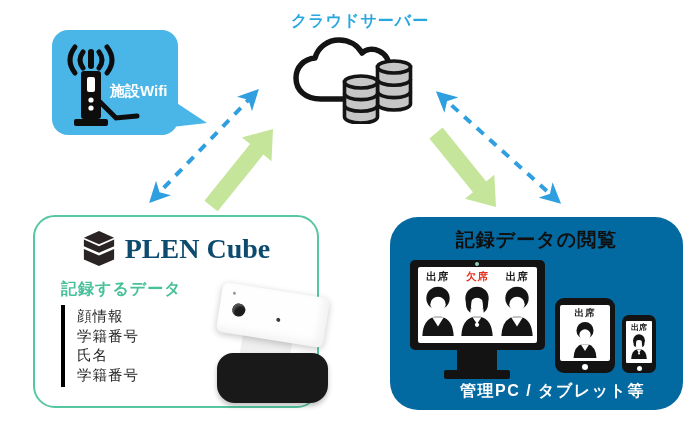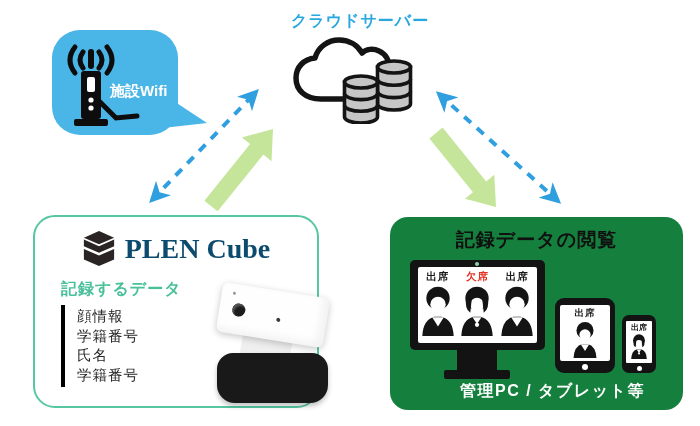--- a/index.html
+++ b/index.html
@@ -9,21 +9,21 @@
 
   .overlay { position:absolute; left:0; top:0; width:700px; height:426px; z-index:1; }
 
   
   .cloud-label { position:absolute; left:285px; top:11px; width:150px; text-align:center;
     font-size:16px; font-weight:700; color:#29A8E0; letter-spacing:1px; z-index:3; }
   .cloud-icon { position:absolute; left:291px; top:36px; z-index:3; }
 
   
   .wifi-box { position:absolute; left:52px; top:30px; width:126px; height:105px;
-    background:#4AB5E7; border-radius:28px; z-index:3; }
+    background:#4AB5E7; border-radius:16px; z-index:3; }
   .wifi-box .router { position:absolute; left:8px; top:11px; }
   .wifi-label { position:absolute; left:58px; top:52px; color:#fff; font-size:15px; font-weight:700; }
 
   
   .flow-label { position:absolute; color:#1b1b1b; font-size:15px; font-weight:600;
     text-align:center; line-height:1.12; z-index:4; }
   .flow-label.upload { left:180px; top:148px; width:125px; }
   .flow-label.generate { left:417px; top:161px; width:122px; }
 
   
@@ -46,21 +46,21 @@
     transform:rotate(9deg); z-index:0; }
   .cam-lens { position:absolute; left:13px; top:19px; width:13px; height:13px; border-radius:50%;
     background:#1c1c1c; box-shadow:inset 2px 2px 2px #555; }
   .cam-dot-sm { position:absolute; left:11px; top:8px; width:3px; height:3px; border-radius:50%; background:#9a9a9a; }
   .cube-dot-r { position:absolute; left:58px; top:27px; width:4px; height:4px; border-radius:50%; background:#3a3a3a; }
   .cube-base { position:absolute; left:40px; top:86px; width:111px; height:50px; background:#191919;
     border-radius:16px 16px 18px 18px; z-index:2; box-shadow:0 3px 5px rgba(0,0,0,.25); }
 
   
   .view-box { position:absolute; left:390px; top:217px; width:293px; height:193px;
-    background:#15803d; border-radius:18px; z-index:2; }
+    background:#0369a1; border-radius:28px; z-index:2; }
   .view-title { position:absolute; left:0; top:10px; width:100%; text-align:center;
     font-size:19px; font-weight:700; color:#101010; letter-spacing:1px; }
   .caption { position:absolute; left:16px; top:164px; width:100%; text-align:center;
     color:#fff; font-size:16px; font-weight:600; letter-spacing:1.5px; }
 
   .monitor { position:absolute; left:20px; top:43px; width:135px; height:90px;
     background:#131313; border-radius:5px; }
   .monitor .camdot { position:absolute; left:65px; top:2px; width:4px; height:4px; border-radius:50%; background:#8ED3B1; }
   .monitor .screen { position:absolute; left:8px; top:7px; width:119px; height:76px; background:#fff;
     border-radius:2px; display:flex; justify-content:space-around; padding-top:3px; }

